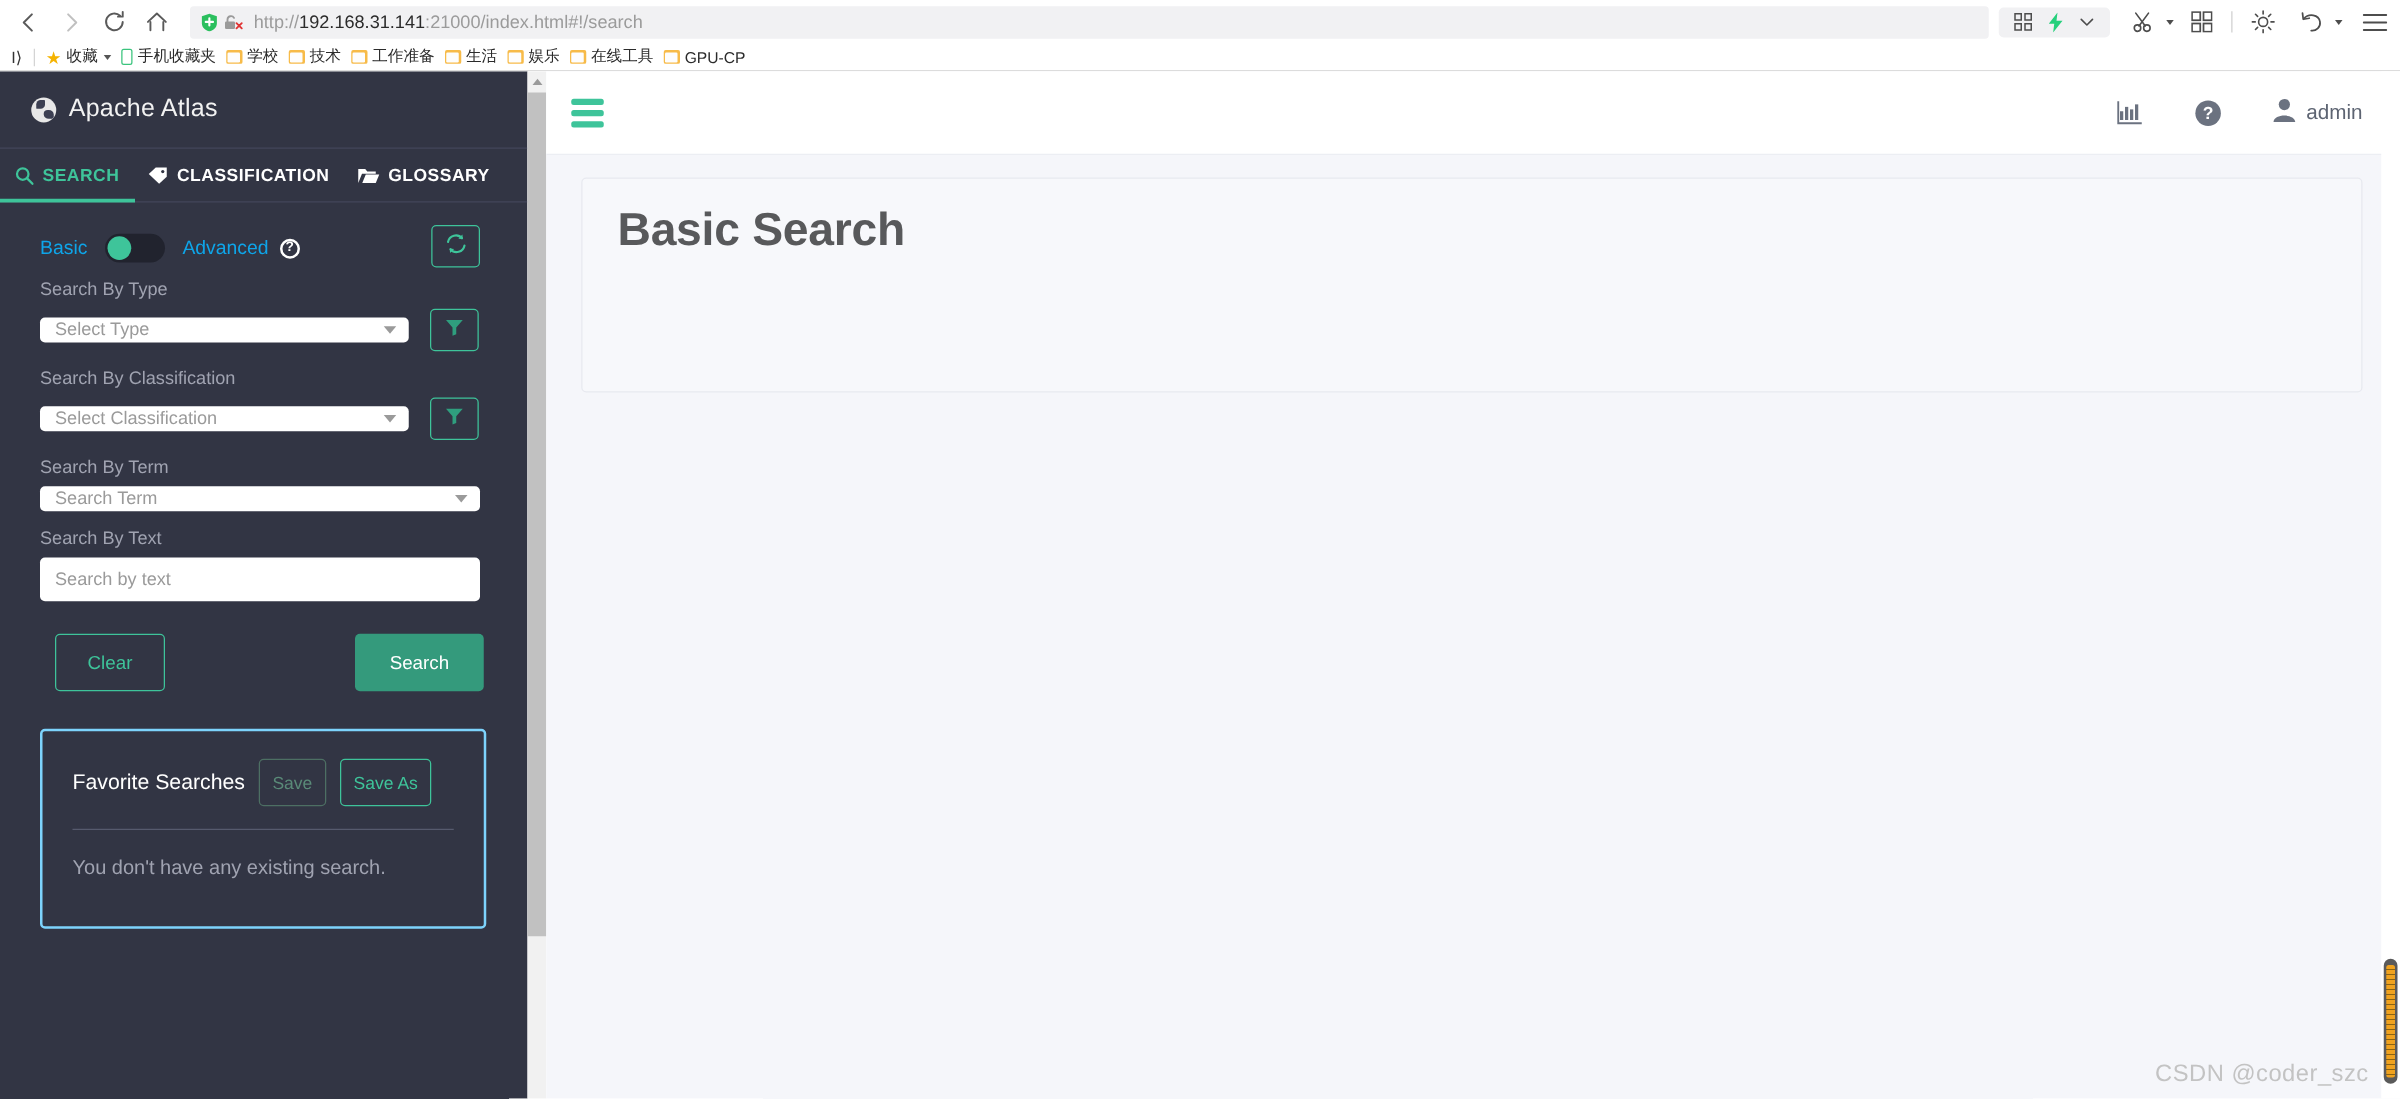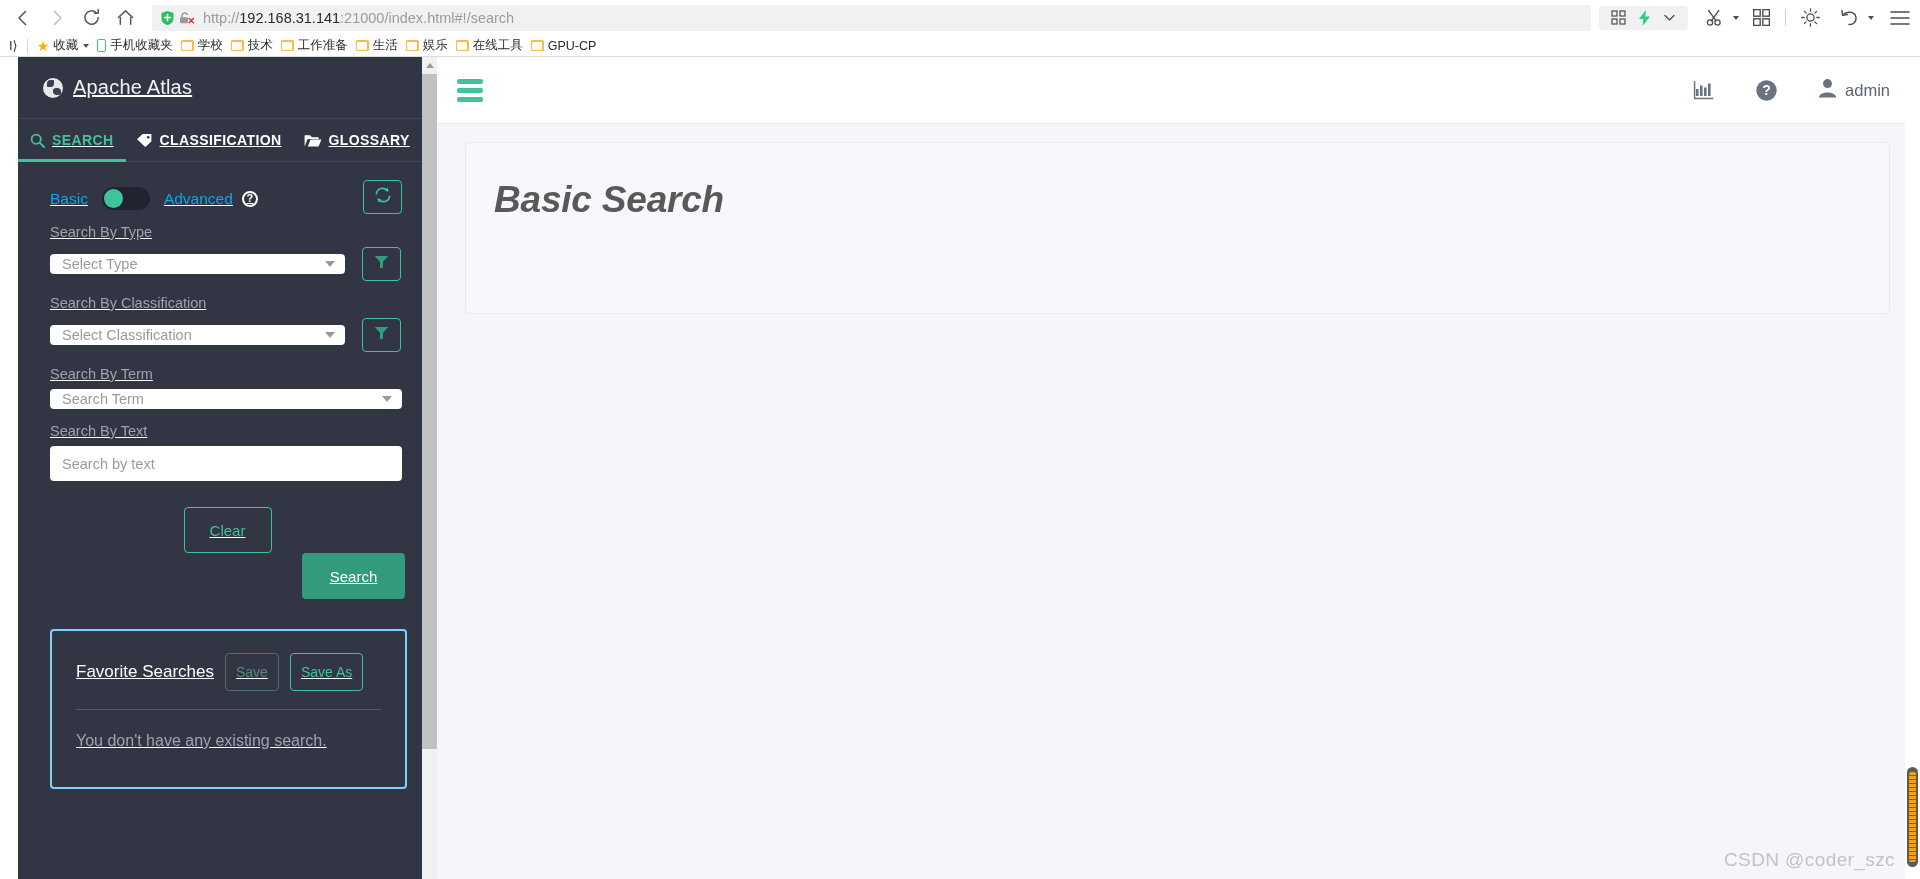--- a/index.html
+++ b/index.html
@@ -83,22 +83,22 @@
     border-right:3px solid transparent;border-top:4px solid #555; margin-left:5px;}
 
   
   #viewport {
     position: relative; width: 1920px; height: 822px;
     background: #ffffff; overflow: hidden;
   }
 
   
   #sidebar {
-    position: absolute; left: 18px; top: 0; width: 422px; height: 822px;
-    background: #323544; color: #ffffff; text-decoration: underline;
+    position: absolute; left: 0; top: 0; width: 422px; height: 822px;
+    background: #323544; color: #ffffff;
   }
   #sidebar-head {
     height: 62px; display: flex; align-items: center; padding-left: 25px;
     border-bottom: 1px solid #43465a;
   }
   #atlas-globe {
     width: 20px; height: 20px; border-radius: 50%;
     background: #e8e8e8; position: relative; flex: 0 0 auto;
     overflow: hidden;
   }
@@ -179,21 +179,21 @@
     margin-left: 17px; display: flex; align-items: center; justify-content: center;
     flex: 0 0 auto;
   }
   .text-box {
     width: 352px; height: 35px; background: #ffffff; border-radius: 4px;
     display: flex; align-items: center; padding: 0 12px;
     font-size: 14.5px; color: #9a9a9a;
   }
 
   #action-row {
-    padding: 26px 0 0 32px; display: flex; align-items: center; width: 387px; flex-direction: column;
+    padding: 26px 0 0 44px; display: flex; align-items: center; width: 387px;
   }
   #clear-btn {
     width: 88px; height: 46px; border: 1px solid #3ec49a; border-radius: 4px;
     color: #3ec49a; font-size: 15px; display: flex;
     align-items: center; justify-content: center; background: transparent;
   }
   #search-btn {
     margin-left: auto; width: 103px; height: 46px; border-radius: 4px;
     background: #349a7c; color: #ffffff; font-size: 15px;
     display: flex; align-items: center; justify-content: center;
@@ -247,21 +247,21 @@
   #header-right {
     margin-left: auto; display: flex; align-items: center; padding-right: 30px;
   }
   .hdr-ico { margin-right: 40px; display: flex; align-items: center; color: #6b7280; }
   #user-box { display: flex; align-items: center; }
   #user-name { font-size: 16.5px; color: #5d6472; margin-left: 8px; }
 
   #content-area { padding: 18px 30px 0 28px; }
   #basic-search-panel {
     background: #f7f8fb; border: 1px solid #e7e9ef; border-radius: 4px;
-    padding: 36px 0 46px 28px; min-height: 172px; font-style: italic;
+    padding: 20px 0 46px 28px; min-height: 172px;
   }
   #bs-title {
     font-size: 37px; font-weight: bold; color: #58595b; letter-spacing: -.2px;
   }
   #bs-sub { font-size: 16.5px; color: #565a61; margin-top: 19px; }
   #bs-sub a { color: #46b69c; text-decoration: none; }
 
   
   #page-scroll {
     position: absolute; right: 0; top: 0; width: 15px; height: 822px;

